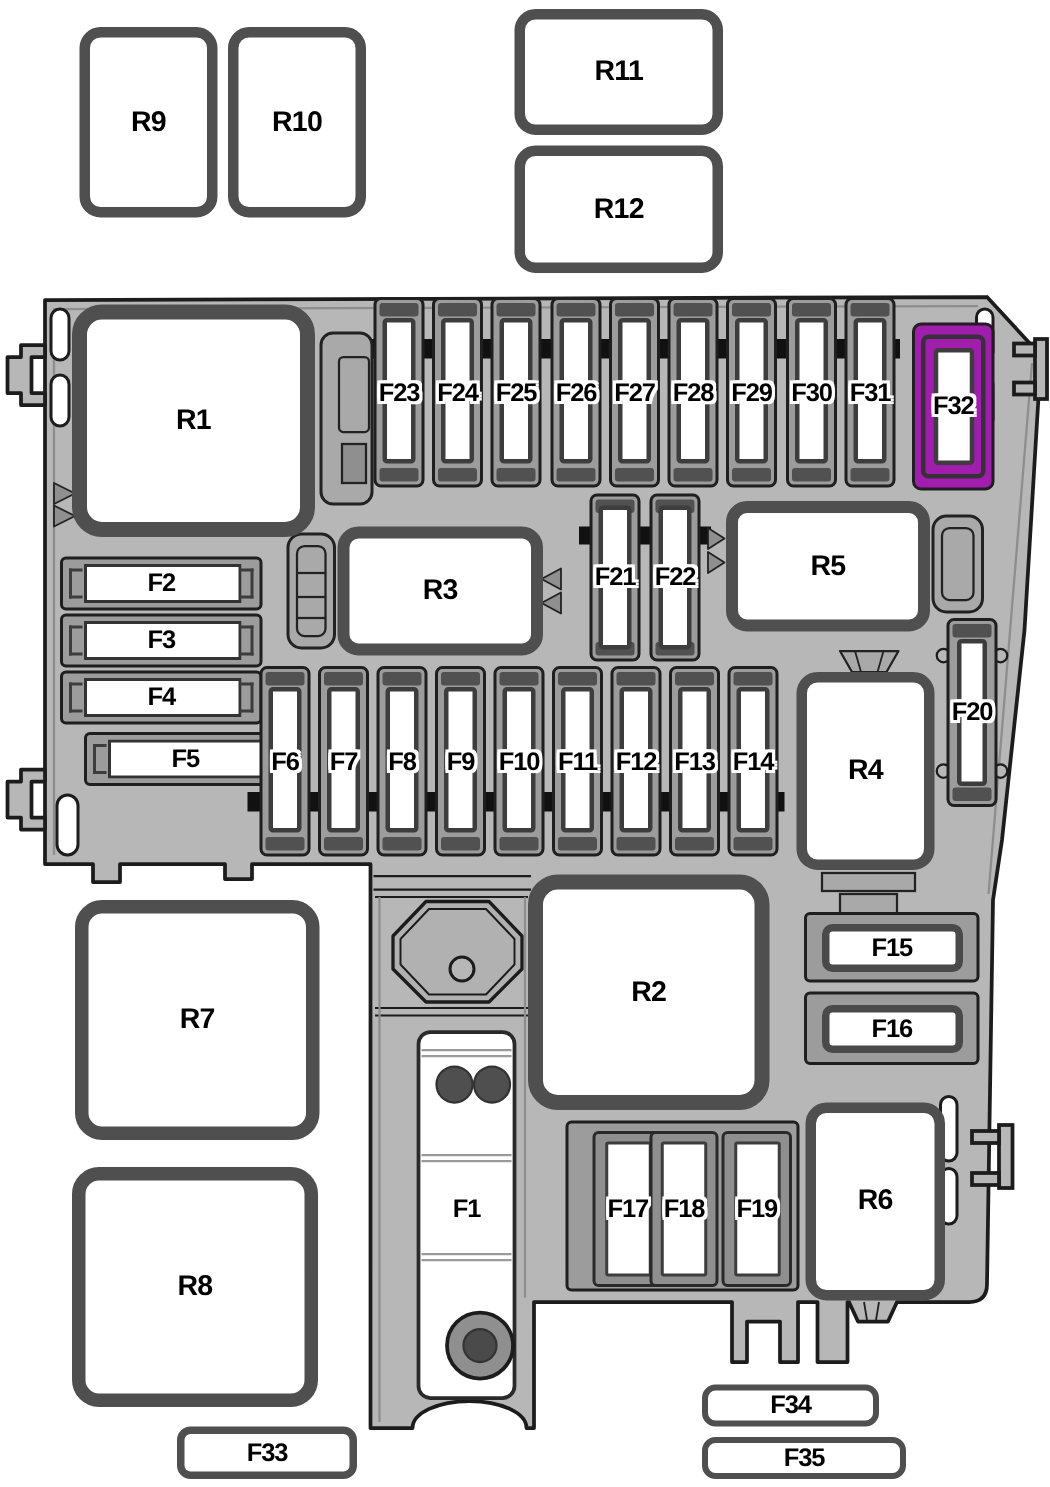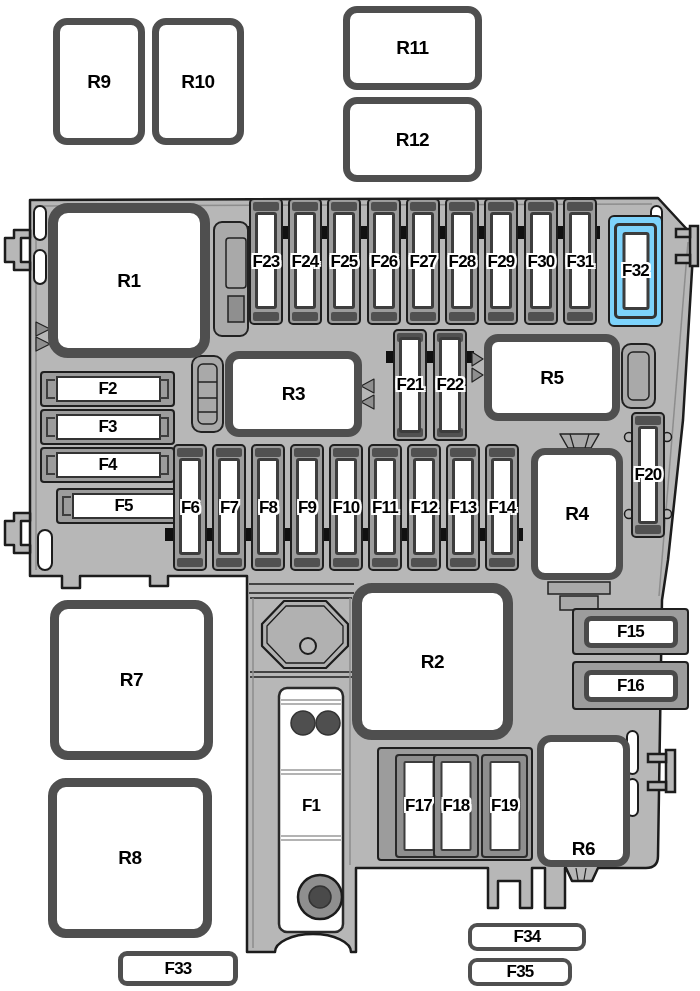--- a/index.html
+++ b/index.html
@@ -29,35 +29,35 @@
   .hholder{position:absolute;background:#9c9c9c;border:2px solid #1f1f1f;border-radius:4px;
            box-sizing:border-box;z-index:2;}
   .hholder::before{content:"";position:absolute;left:4px;top:6px;bottom:6px;width:7px;
            border:2px solid #3d3d3d;border-right:none;}
   .hholder::after{content:"";position:absolute;right:4px;top:6px;bottom:6px;width:7px;
            border:2px solid #3d3d3d;border-left:none;}
   .hinner{position:absolute;left:14px;right:12px;top:50%;transform:translateY(-50%);height:26px;
           background:#fff;border:2px solid #333;box-sizing:border-box;}
 
   .h2holder{position:absolute;background:#9c9c9c;border:2px solid #1f1f1f;border-radius:4px;
-            box-sizing:border-box;z-index:2;margin-left:36px;}
+            box-sizing:border-box;z-index:2;}
   .h2inner{position:absolute;left:50%;top:50%;transform:translate(-50%,-50%);width:94px;height:32px;
            background:#fff;border:5px solid #4a4a4a;border-radius:7px;box-sizing:border-box;}
 
   .pillfuse{position:absolute;background:#fff;border:4px solid #4f4f4f;border-radius:9px;
             display:flex;align-items:center;justify-content:center;box-sizing:border-box;z-index:2;}
 
   .group1719{position:absolute;background:#9c9c9c;border:2px solid #1f1f1f;border-radius:4px;
              box-sizing:border-box;z-index:2;}
   .vholder17{position:absolute;background:#8f8f8f;border:2px solid #2a2a2a;border-radius:4px;
              box-sizing:border-box;}
   .vinner17{position:absolute;left:50%;top:50%;transform:translate(-50%,-50%);width:31px;height:90px;
             background:#fff;border:2px solid #3d3d3d;border-radius:2px;box-sizing:border-box;}
 
-  .vholder32{position:absolute;background:#7dd3fc;border:2px solid #1f1f1f;border-radius:6px;
+  .vholder32{position:absolute;background:#a21caf;border:2px solid #1f1f1f;border-radius:6px;
              box-sizing:border-box;z-index:2;text-align:right;}
   .vframe32{position:absolute;left:4px;top:6px;right:4px;bottom:6px;border:3px solid #333;
             border-radius:5px;}
   .vwhite32{position:absolute;left:50%;top:50%;transform:translate(-50%,-50%);width:27px;height:78px;
             background:#fff;border:3px solid #3d3d3d;border-radius:3px;box-sizing:border-box;}
 </style>
 </head>
 <body>
 
 <div class="stage">
@@ -203,21 +203,21 @@
     </div>
   <div class="relay" style="left:225px;top:351px;width:137px;height:86px;border-width:8px;">
     <span class="lbl rlbl">R3</span>
     </div>
   <div class="relay" style="left:531px;top:448px;width:92px;height:132px;border-width:7px;">
     <span class="lbl rlbl">R4</span>
     </div>
   <div class="relay" style="left:484px;top:334px;width:136px;height:87px;border-width:8px;align-items:center;">
     <span class="lbl rlbl">R5</span>
     </div>
-  <div class="relay" style="left:537px;top:735px;width:93px;height:132px;border-width:7px;align-items:flex-end;">
+  <div class="relay" style="left:537px;top:735px;width:93px;height:132px;border-width:7px;">
     <span class="lbl rlbl">R6</span>
     </div>
 
   <div class="vholder" style="left:249px;top:198px;width:34px;height:127px;">
     <div class="vinner"></div>
     <span class="lbl flbl">F23</span>
     </div>
   <div class="vholder" style="left:288px;top:198px;width:34px;height:127px;">
     <div class="vinner"></div>
     <span class="lbl flbl">F24</span>
@@ -350,17 +350,17 @@
   </div>
 
   <span class="lbl flbl" style="left:311px;top:806px;">F1</span>
 
   <div class="pillfuse" style="left:118px;top:951px;width:120px;height:35px;border-width:5px;text-align:center;">
     <span class="lbl flbl">F33</span>
     </div>
   <div class="pillfuse" style="left:468px;top:923px;width:118px;height:28px;">
     <span class="lbl flbl">F34</span>
     </div>
-  <div class="pillfuse" style="left:468px;top:958px;width:104px;height:28px;">
+  <div class="pillfuse" style="left:468px;top:958px;width:136px;height:28px;">
     <span class="lbl flbl">F35</span>
     </div>
 
 </div>
 
 </body></html>

